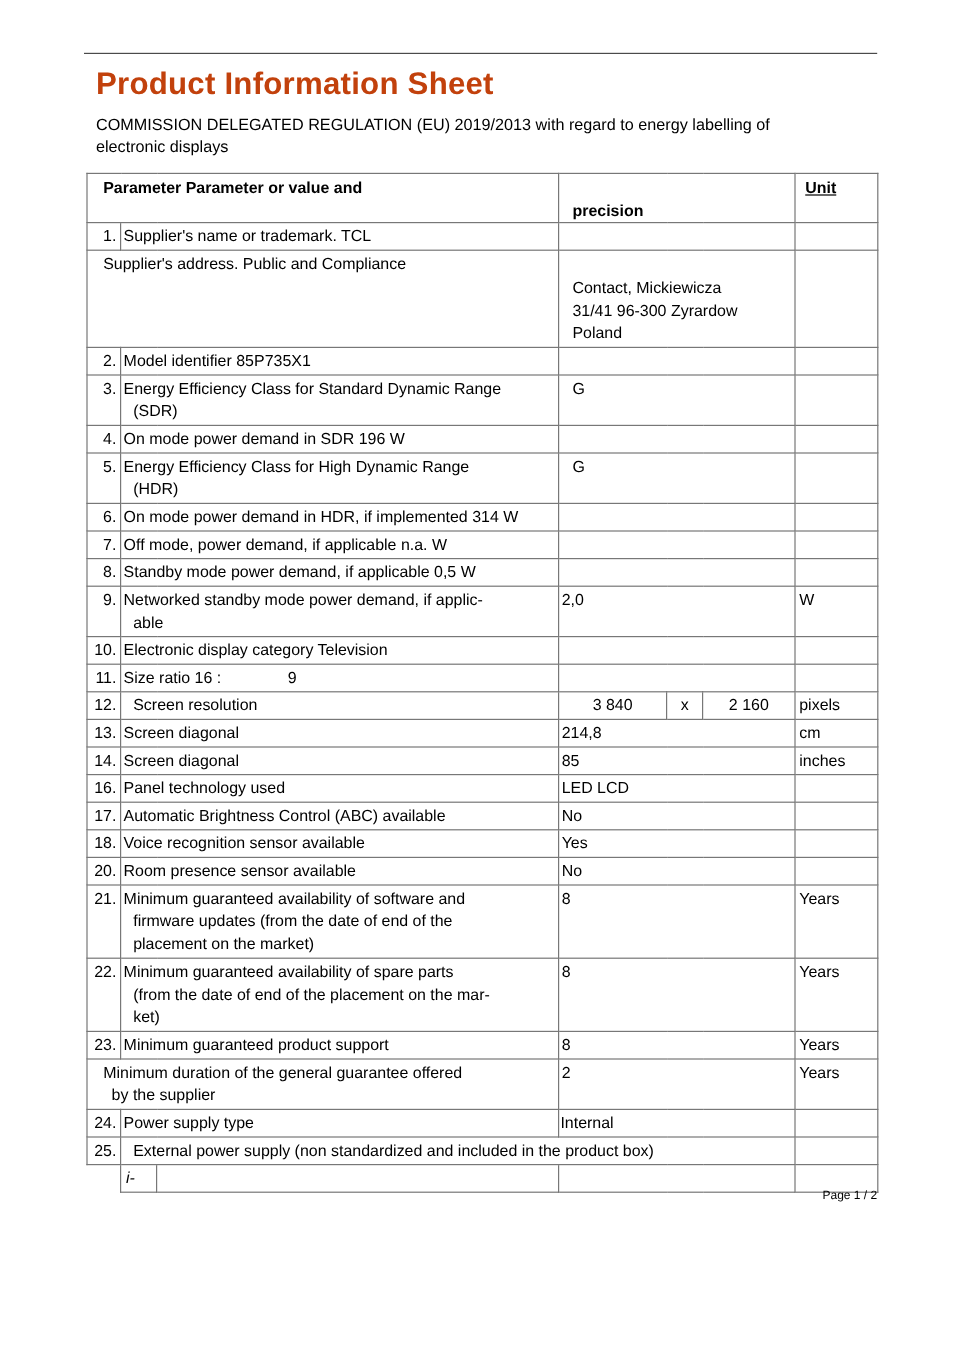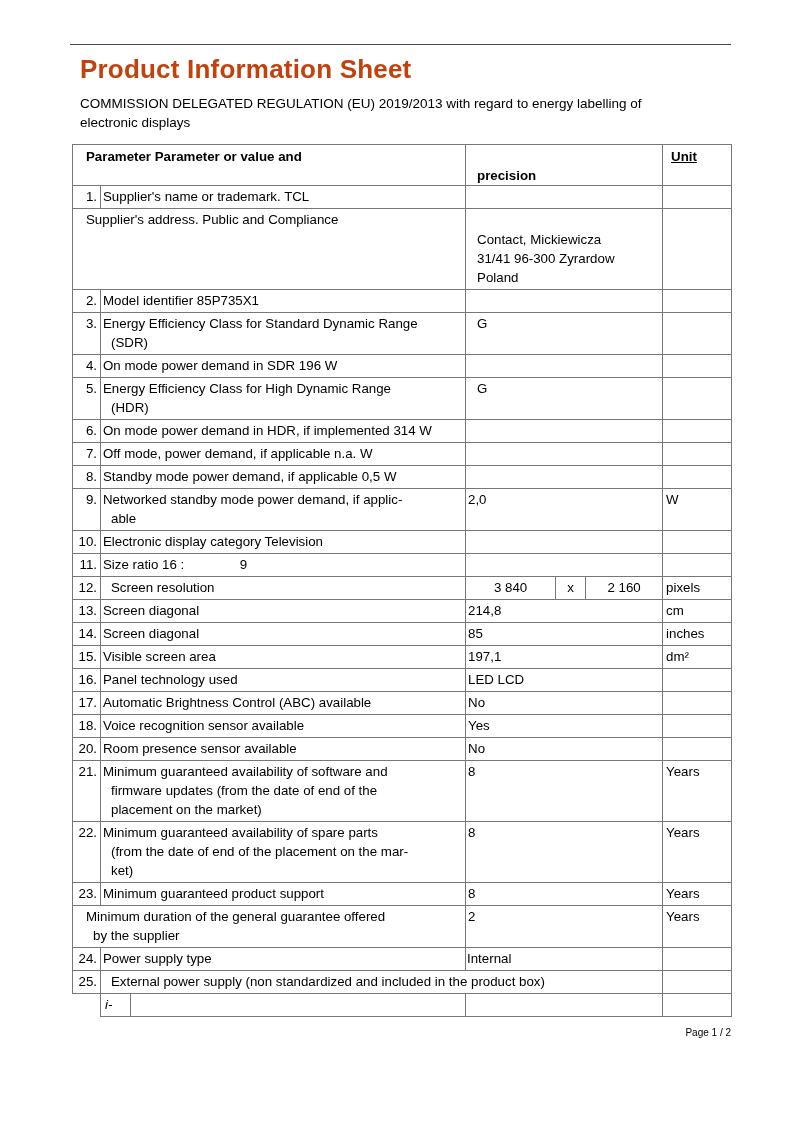--- a/index.html
+++ b/index.html
@@ -24,21 +24,21 @@
   td.param-flat { padding-left:10px; white-space:pre-wrap; }
   td.lead { padding-left:20px; text-indent:-7px; white-space:pre-wrap; }
   td.val-r { padding-right:6px; }
   td.val-g { padding-left:11px; }
   td.val-l { padding-left:1px; }
   td.addr-val { padding:21px 2px 2px 11px; white-space:pre-wrap; }
   td.cen { text-align:center; }
   td.unit { padding-left:3px; }
   td.ghost { border:none; }
   td.italic { font-style:italic; padding-left:4px; }
-  .footer { position:absolute; top:1027px; right:71px; font-size:10px; }
+  .footer { position:absolute; top:991px; right:71px; font-size:10px; }
 </style>
 </head>
 <body>
 
 <div class="top-rule"></div>
 <h1 class="title">Product Information Sheet</h1>
 <div class="subtitle">COMMISSION DELEGATED REGULATION (EU) 2019/2013 with regard to energy labelling of
 electronic displays</div>
 
 <div class="sheet-table">
@@ -164,26 +164,20 @@
     <td class="unit">cm</td>
   </tr>
 
   <tr>
     <td class="num">14.</td>
     <td class="param" colspan="2">Screen diagonal</td>
     <td class="val-r" colspan="3">85</td>
     <td class="unit">inches</td>
   </tr>
 
-  <tr>
-    <td class="num">15.</td>
-    <td class="param" colspan="2">Visible screen area</td>
-    <td class="val-r" colspan="3">197,1</td>
-    <td class="unit">dm²</td>
-  </tr>
 
   <tr>
     <td class="num">16.</td>
     <td class="param" colspan="2">Panel technology used</td>
     <td class="val-r" colspan="3">LED LCD</td>
     <td class="unit"></td>
   </tr>
 
   <tr>
     <td class="num">17.</td>

